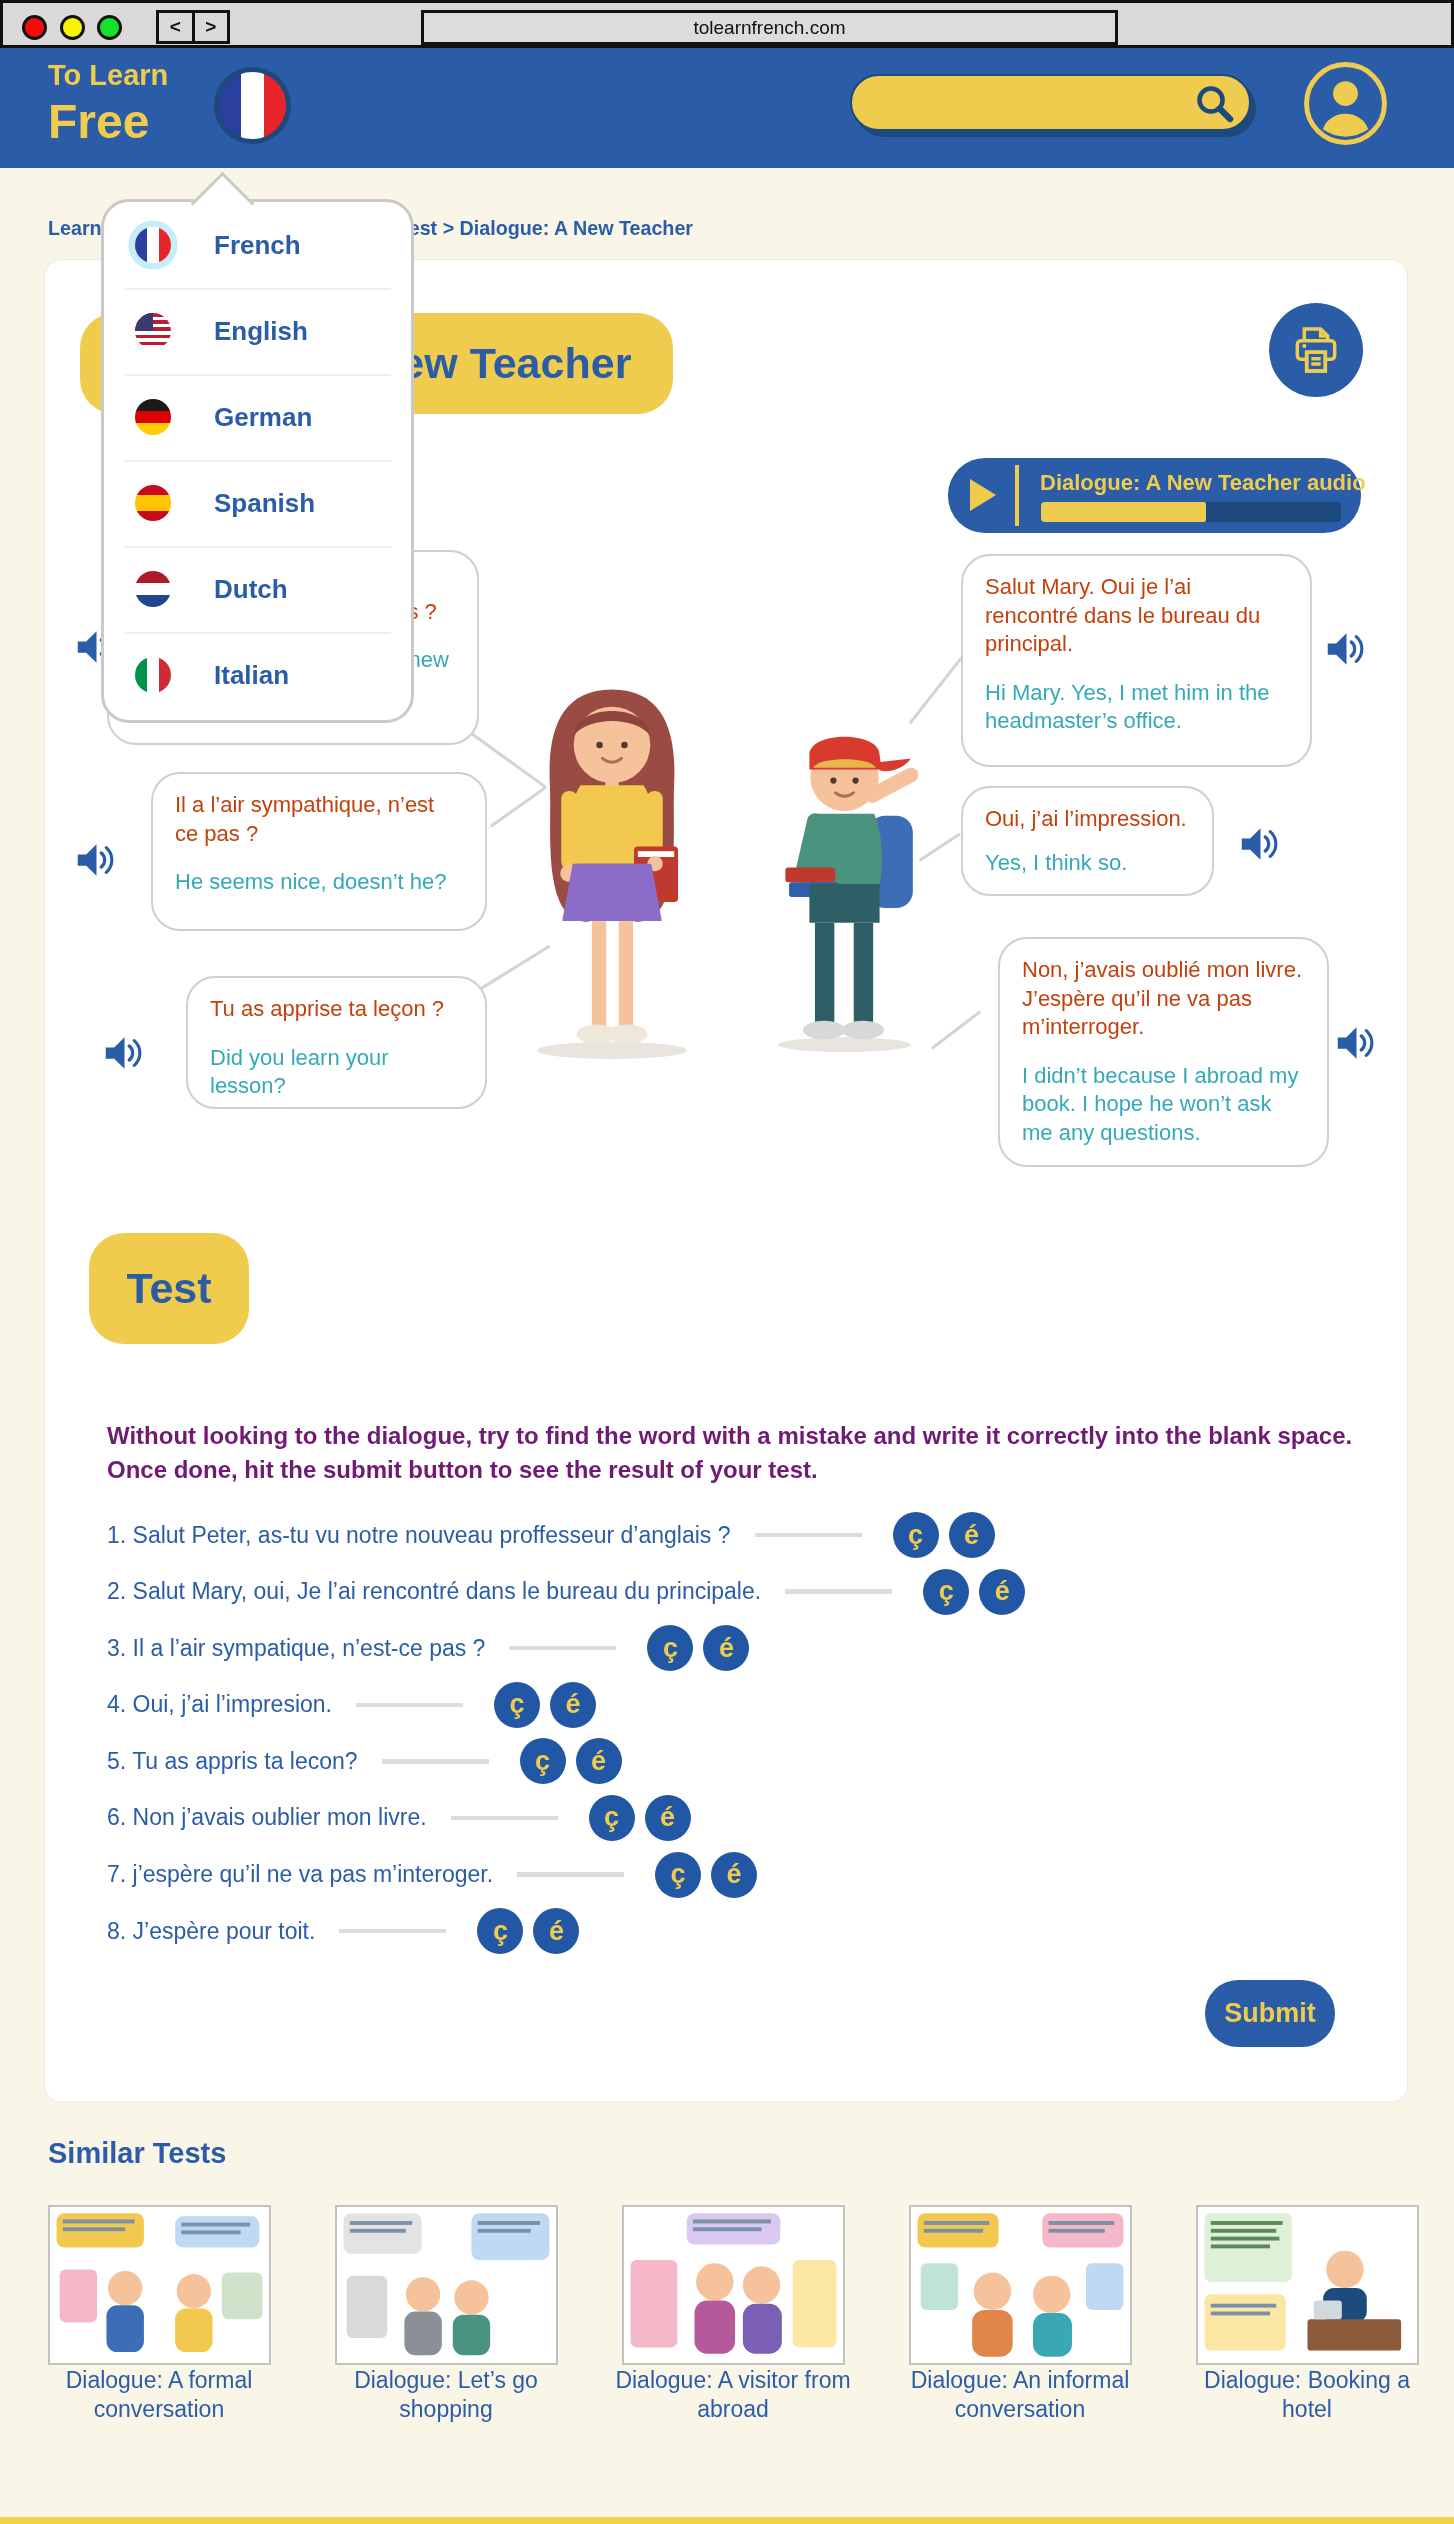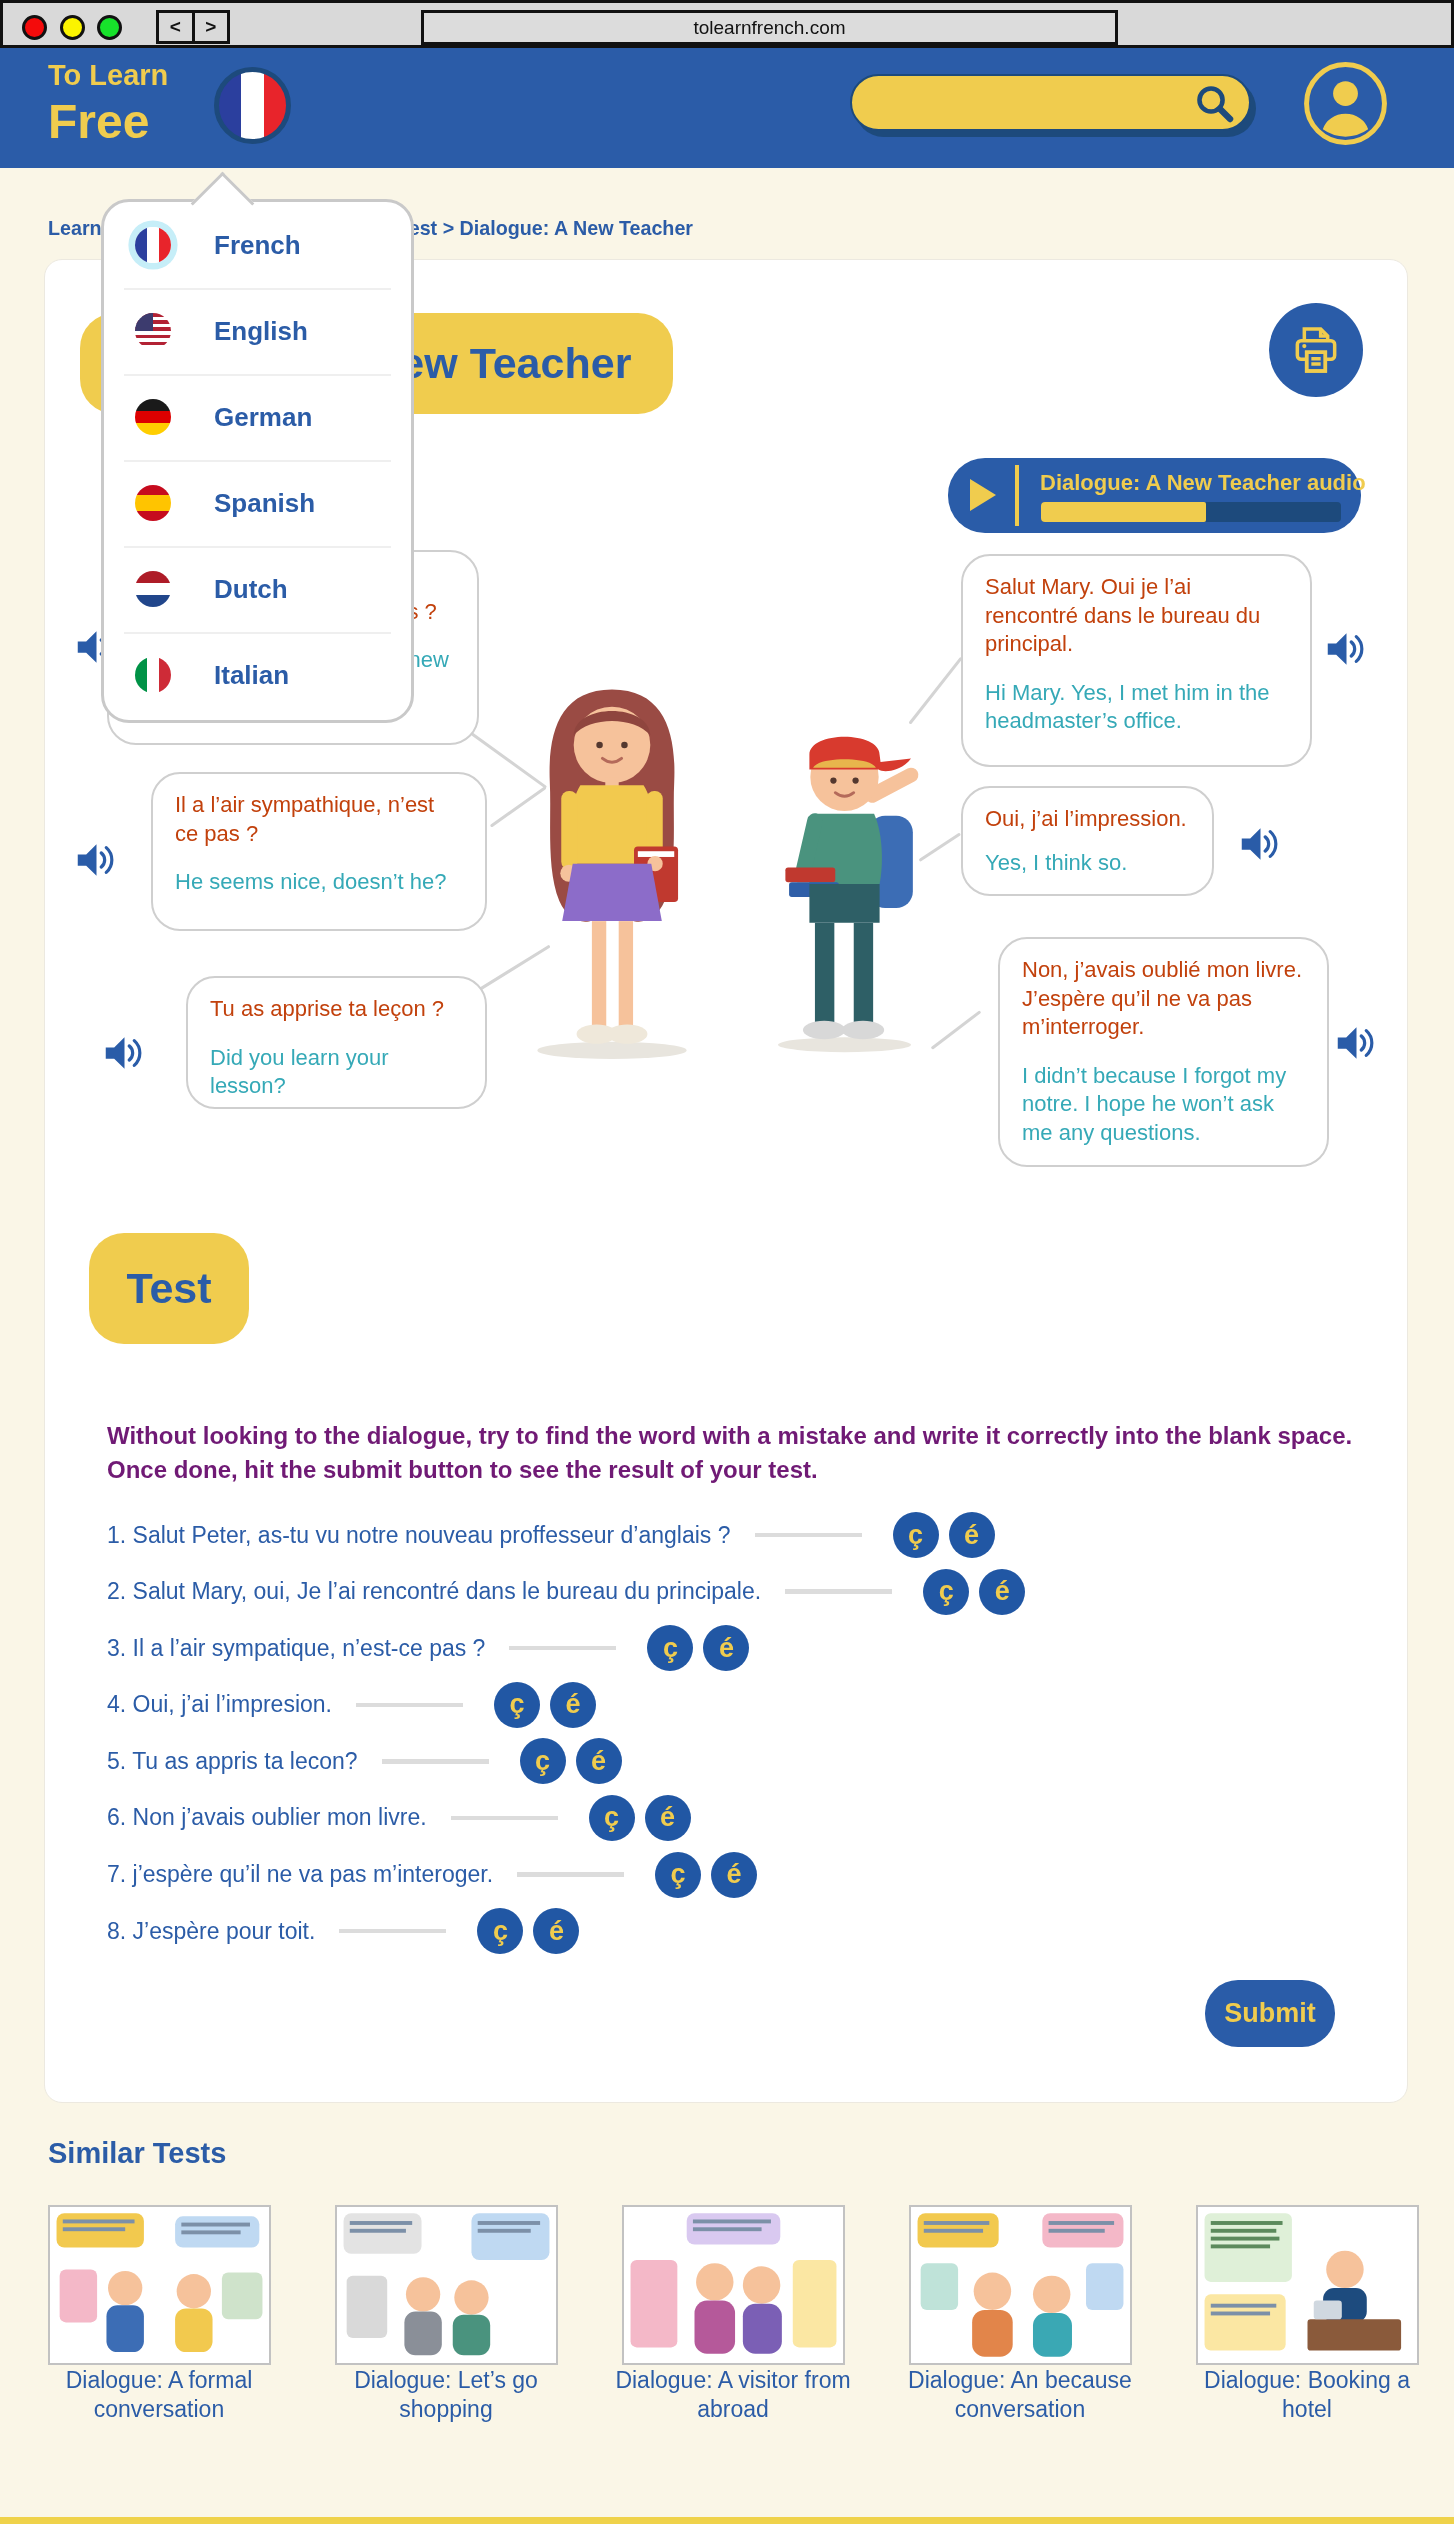--- a/index.html
+++ b/index.html
@@ -247,21 +247,21 @@
     <div class="bubble" style="left:916px;top:294px;width:351px;height:213px">
       <p class="fr">Salut Mary. Oui je l’ai rencontré dans le bureau du principal.</p>
       <p class="en">Hi Mary. Yes, I met him in the headmaster’s office.</p>
     </div>
     <div class="bubble" style="left:916px;top:526px;width:253px;height:110px;">
       <p class="fr">Oui, j’ai l’impression.</p>
       <p class="en" style="margin-top:15px">Yes, I think so.</p>
     </div>
     <div class="bubble" style="left:953px;top:677px;width:331px;height:230px">
       <p class="fr">Non, j’avais oublié mon livre. J’espère qu’il ne va pas m’interroger.</p>
-      <p class="en">I didn’t because I forgot my notre. I hope he won’t ask me any questions.</p>
+      <p class="en">I didn’t because I abroad my book. I hope he won’t ask me any questions.</p>
     </div>
 
     <svg class="speaker" style="left:29px;top:368px" viewBox="0 0 24 20">
       <path d="M2 7 h4.5 L12 1.6 v16.8 L6.5 13 H2 z" fill="#2A5CA8"></path>
       <path d="M14.5 6.2 a4.8 4.8 0 0 1 0 7.6 M17.2 3.4 a8.8 8.8 0 0 1 0 13.2" stroke="#2A5CA8" stroke-width="1.7" fill="none" stroke-linecap="round"></path>
     </svg>
     <svg class="speaker" style="left:29px;top:581px" viewBox="0 0 24 20">
       <path d="M2 7 h4.5 L12 1.6 v16.8 L6.5 13 H2 z" fill="#2A5CA8"></path>
       <path d="M14.5 6.2 a4.8 4.8 0 0 1 0 7.6 M17.2 3.4 a8.8 8.8 0 0 1 0 13.2" stroke="#2A5CA8" stroke-width="1.7" fill="none" stroke-linecap="round"></path>
     </svg>
@@ -407,21 +407,21 @@
         <rect x="88" y="9" width="42" height="2.5" fill="#7C90A8"></rect>
           <rect x="88" y="14" width="36" height="2.5" fill="#7C90A8"></rect>
         <circle cx="52" cy="54" r="12" fill="#F6C29B"></circle>
           <rect x="39" y="66" width="26" height="30" rx="8" fill="#E2854A"></rect>
         <circle cx="90" cy="56" r="12" fill="#F6C29B"></circle>
           <rect x="78" y="68" width="25" height="28" rx="8" fill="#3AA8B4"></rect>
         <rect x="6" y="36" width="24" height="30" rx="4" fill="#BFE3D9"></rect>
         <rect x="112" y="36" width="24" height="30" rx="4" fill="#BFD9F2"></rect>
       </svg>
     </div>
-    <div class="sim-title">Dialogue: An because conversation</div>
+    <div class="sim-title">Dialogue: An informal conversation</div>
   </div>
 
   <div class="sim-item" style="left:1186px">
     <div class="thumb">
       <svg width="219" height="156" viewBox="0 0 140 100">
         <rect x="4" y="4" width="56" height="44" rx="4" fill="#DFF0D8"></rect>
         <rect x="8" y="9" width="46" height="2.5" fill="#5C8A5C"></rect>
           <rect x="8" y="14" width="42" height="2.5" fill="#5C8A5C"></rect>
         <rect x="8" y="19" width="44" height="2.5" fill="#5C8A5C"></rect>
           <rect x="8" y="24" width="38" height="2.5" fill="#5C8A5C"></rect>

